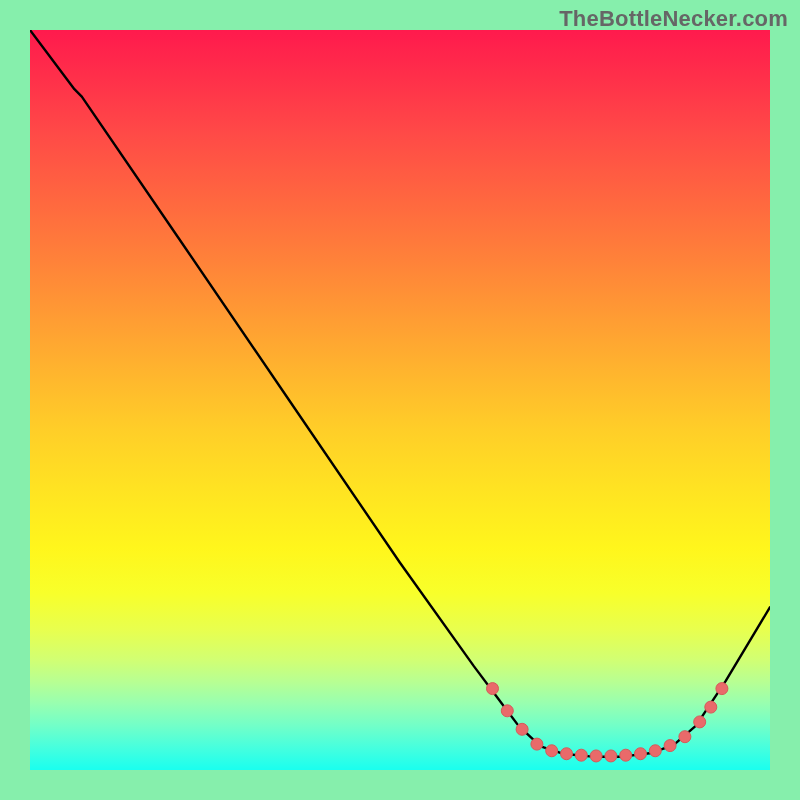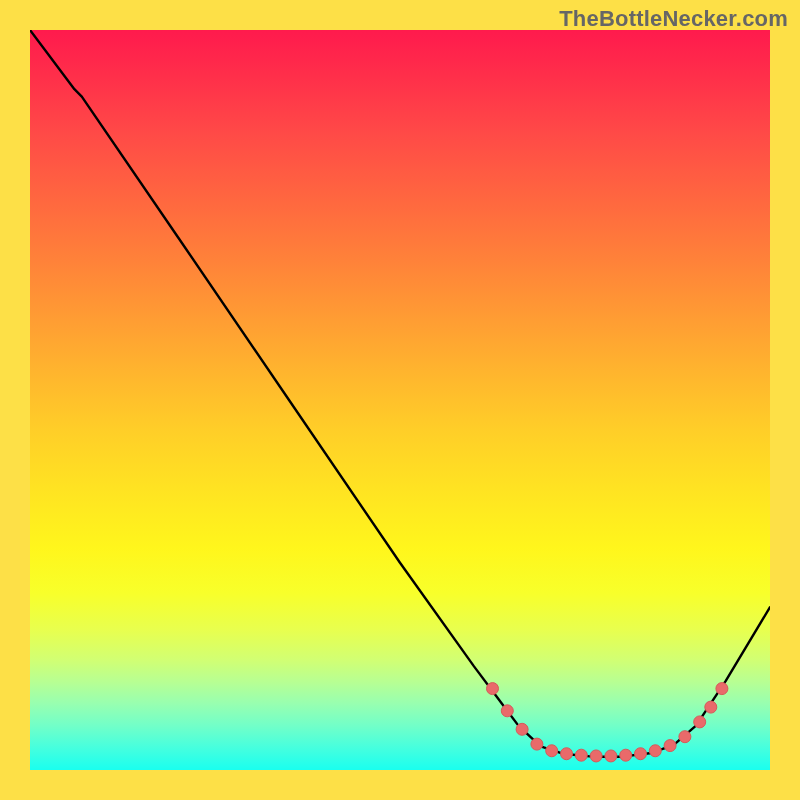--- a/index.html
+++ b/index.html
@@ -8,21 +8,21 @@
     width: 800px;
     height: 800px;
     background: #000;
     overflow: hidden;
     font-family: Arial, Helvetica, sans-serif;
   }
   .frame {
     position: relative;
     width: 800px;
     height: 800px;
-    background: #fde047;
+    background: #86efac;
   }
   .watermark {
     position: absolute;
     top: 6px;
     right: 12px;
     color: #666;
     font-size: 22px;
     font-weight: 600;
     letter-spacing: 0.2px;
     z-index: 10;

